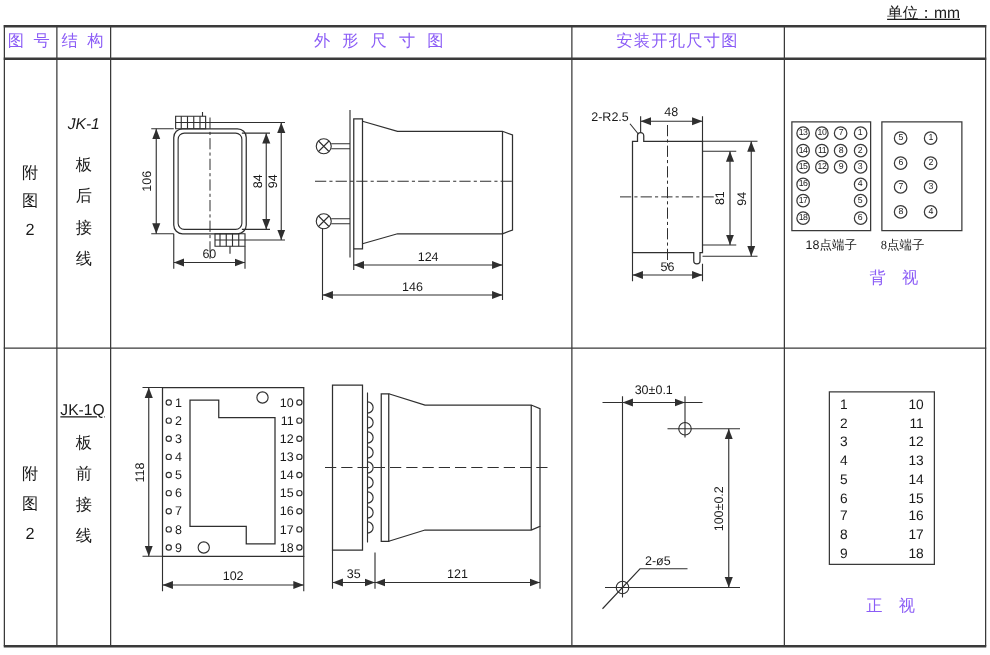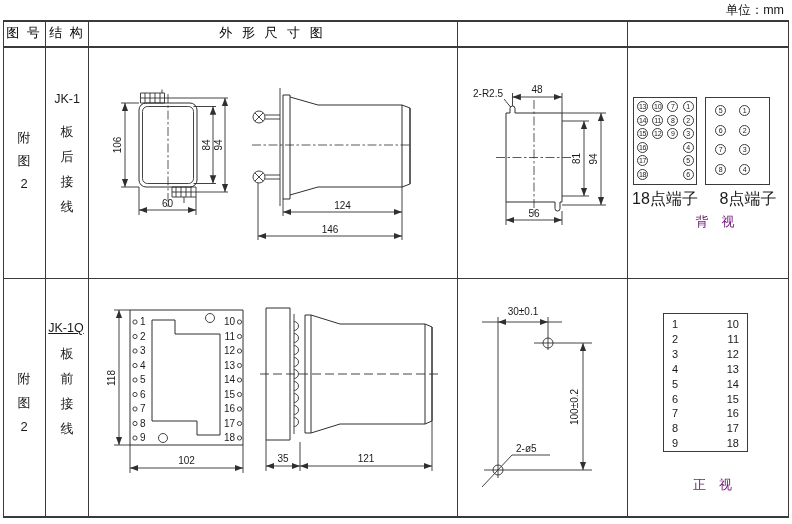--- a/index.html
+++ b/index.html
@@ -1,70 +1,71 @@
 <!DOCTYPE html>
 <html><head>
 <meta charset="utf-8">
 <style>
   html,body{margin:0;padding:0;background:#fff;}
   .canvas{position:relative;width:792px;height:524px;background:#ffffff;overflow:hidden;
           font-family:"Liberation Sans","DejaVu Sans",sans-serif;color:#1a1a1a;}
   .ln{position:absolute;background:#3a3a3a;}
   .txt{position:absolute;color:#1a1a1a;}
-  .hdr{position:absolute;top:20px;height:26px;line-height:26px;text-align:center;font-size:13px;letter-spacing:2px;color:#000000;}
+  .hdr{position:absolute;top:20px;height:26px;line-height:26px;text-align:center;font-size:13px;letter-spacing:2px;color:#8b5cf6;}
   .stack{position:absolute;text-align:center;font-size:13px;color:#1a1a1a;}
   .model{position:absolute;text-align:center;font-size:12.5px;color:#1a1a1a;}
   svg.draw{position:absolute;overflow:visible;}
   svg.draw *{vector-effect:non-scaling-stroke;}
   .sk{stroke:#2f2f2f;stroke-width:1;fill:none;}
   .skt{stroke:#2f2f2f;stroke-width:0.9;fill:none;}
   .cl{stroke:#2f2f2f;stroke-width:0.8;fill:none;stroke-dasharray:9 2.5 2.5 2.5;}
   .dsh{stroke:#2f2f2f;stroke-width:0.9;fill:none;stroke-dasharray:9 4;}
   svg text{font-family:"Liberation Sans","DejaVu Sans",sans-serif;font-size:10px;fill:#1a1a1a;stroke:none;}
   .grid18{position:absolute;left:633px;top:97px;width:64px;height:88px;border:1.3px solid #3a3a3a;box-sizing:border-box;
           display:grid;grid-template-columns:repeat(4,11px);gap:2.6px 4.2px;padding:3px;align-content:start;}
   .grid8{position:absolute;left:705px;top:97px;width:65px;height:88px;border:1.3px solid #3a3a3a;box-sizing:border-box;
           display:grid;grid-template-columns:repeat(2,11px);gap:8.5px 13px;padding:7px 0 0 9px;align-content:start;}
   .tc{width:11px;height:11px;border:1px solid #3a3a3a;border-radius:50%;font-size:7px;letter-spacing:-0.3px;
       display:flex;align-items:center;justify-content:center;color:#1a1a1a;box-sizing:border-box;}
   .tc.empty{border:none;}
-  .tlabel{position:absolute;font-size:16px;text-align:center;color:#1a1a1a;}
-  .viewlabel{position:absolute;font-size:13px;text-align:center;color:#701a75;}
+  .tlabel{position:absolute;font-size:10px;text-align:center;color:#1a1a1a;}
+  .viewlabel{position:absolute;font-size:13px;text-align:center;color:#8b5cf6;}
   .tbox{position:absolute;left:663px;top:313px;width:85px;height:139px;border:1.3px solid #3a3a3a;box-sizing:border-box;
         display:flex;justify-content:space-between;padding:3px 8px 0 8px;font-size:11px;line-height:14.9px;color:#1a1a1a;}
   .tbox .colL{text-align:left;} .tbox .colR{text-align:right;}
 </style>
 </head>
 <body>
 
 <div class="canvas">
 
-  <div class="txt" style="left:616px;top:2px;width:168px;text-align:right;font-size:12.5px;">单位：mm</div>
+  <div class="txt" style="left:600px;top:2px;width:168px;text-align:right;font-size:12.5px;text-decoration:underline;">单位：mm</div>
 
   <div class="ln" style="left:3px;top:20px;width:786px;height:1.6px;"></div>
   <div class="ln" style="left:3px;top:515.5px;width:786px;height:2px;"></div>
   <div class="ln" style="left:3px;top:20px;width:1.4px;height:497px;"></div>
   <div class="ln" style="left:787.6px;top:20px;width:1.4px;height:497px;"></div>
   <div class="ln" style="left:45px;top:20px;width:1.3px;height:497px;"></div>
   <div class="ln" style="left:88px;top:20px;width:1.3px;height:497px;"></div>
   <div class="ln" style="left:457px;top:20px;width:1.3px;height:497px;"></div>
   <div class="ln" style="left:627px;top:20px;width:1.3px;height:497px;"></div>
   <div class="ln" style="left:3px;top:46px;width:786px;height:1.6px;"></div>
   <div class="ln" style="left:3px;top:277.5px;width:786px;height:1.4px;"></div>
 
   <div class="hdr" style="left:3px;width:42px;">图 号</div>
   <div class="hdr" style="left:46px;width:42px;">结 构</div>
-  <div class="hdr" style="left:88px;width:369px;letter-spacing:3px;">外 形 尺 寸 图</div>
+  <div class="hdr" style="left:88px;width:369px;letter-spacing:3px;padding-left:32px;">外 形 尺 寸 图</div>
+  <div class="hdr" style="left:457px;width:170px;letter-spacing:1px;">安装开孔尺寸图</div>
 
   <div class="stack" style="left:3px;top:126px;width:42px;line-height:23px;">
     <div>附</div>
     <div>图</div>
     <div>2</div>
   </div>
-  <div class="model" style="left:46px;top:92px;width:42px;">JK-1</div>
+  <div class="model" style="left:46px;top:92px;width:42px;font-style:italic;">JK-1</div>
   <div class="stack" style="left:46px;top:119px;width:42px;line-height:25px;">
     <div>板</div>
     <div>后</div>
     <div>接</div>
     <div>线</div>
   </div>
 
   <svg class="draw" style="left:112px;top:88px;" width="126" height="132" viewBox="0 0 126 132">
     <defs>
       <marker id="mA" viewBox="0 0 10 10" refX="9.3" refY="5" markerWidth="9" markerHeight="9" markerUnits="userSpaceOnUse" orient="auto-start-reverse">
@@ -175,21 +176,21 @@
       <span class="tc">5</span>
       <span class="tc">1</span>
       <span class="tc">6</span>
       <span class="tc">2</span>
       <span class="tc">7</span>
       <span class="tc">3</span>
       <span class="tc">8</span>
       <span class="tc">4</span>
     </div>
   <div class="tlabel" style="left:630px;top:189px;width:70px;">18点端子</div>
-  <div class="tlabel" style="left:713px;top:189px;width:70px;">8点端子</div>
+  <div class="tlabel" style="left:687px;top:189px;width:70px;font-family:Liberation Serif, serif;">8点端子</div>
   <div class="viewlabel" style="left:650px;top:213px;width:130px;">背　视</div>
 
   <div class="stack" style="left:3px;top:367px;width:42px;line-height:24px;">
     <div>附</div>
     <div>图</div>
     <div>2</div>
   </div>
   <div class="model" style="left:44px;top:321px;width:44px;text-decoration:underline;">JK-1Q</div>
   <div class="stack" style="left:46px;top:341px;width:42px;line-height:25px;">
     <div>板</div>

